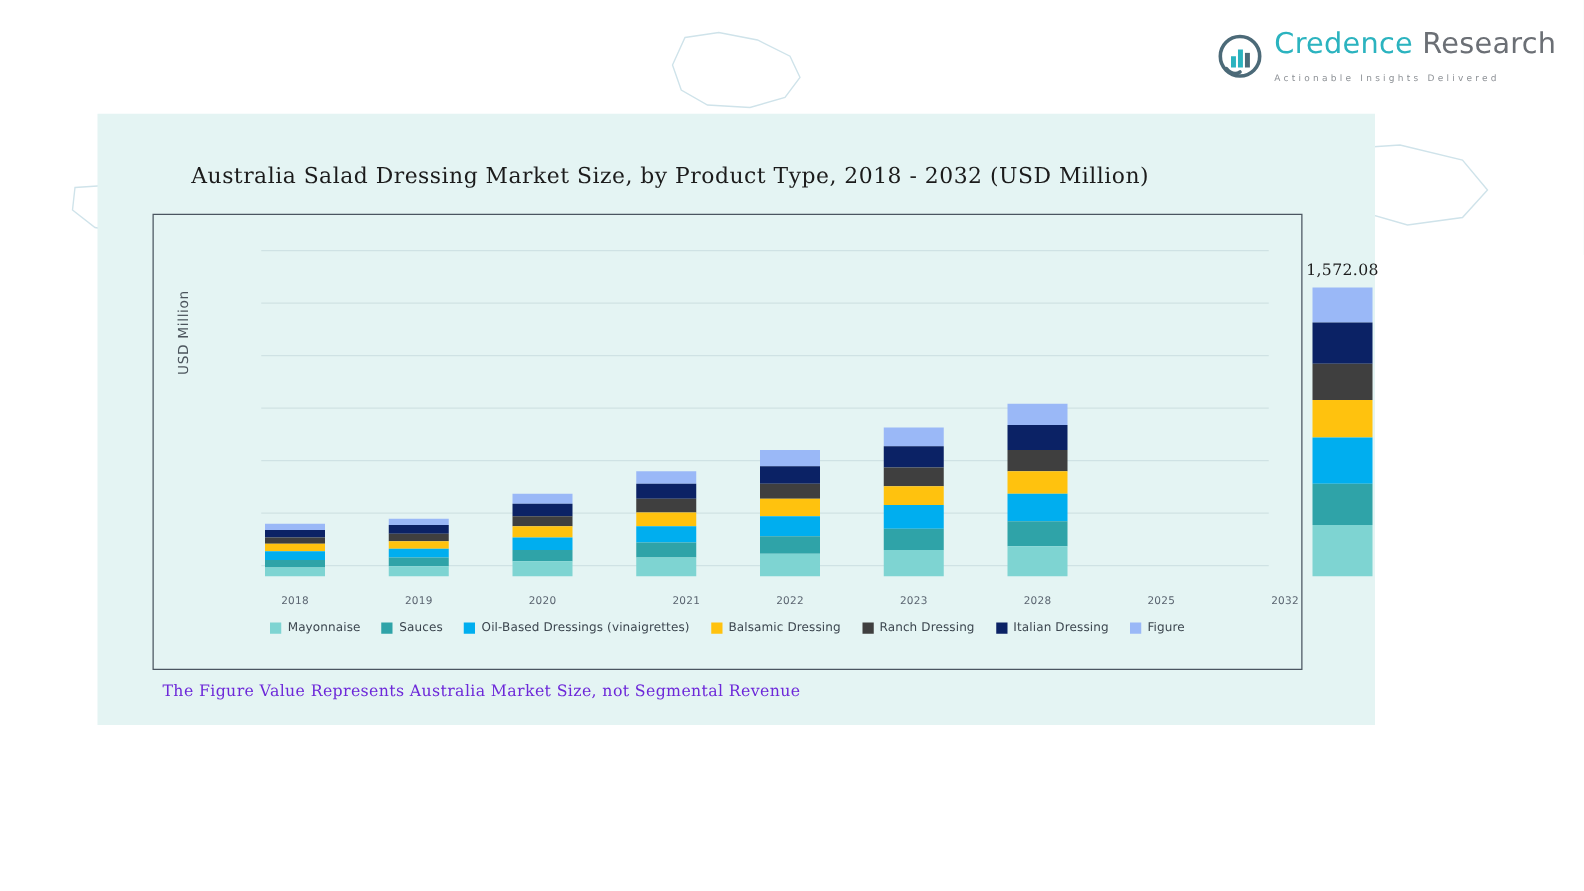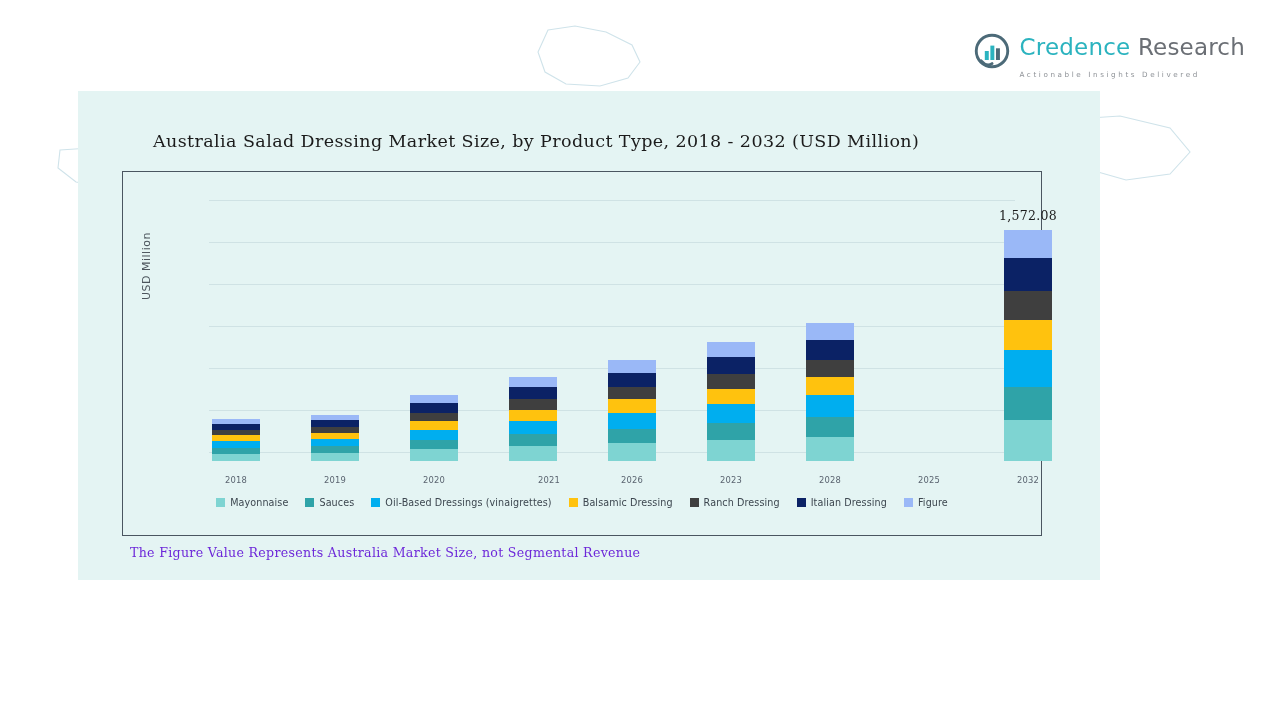--- a/index.html
+++ b/index.html
@@ -6,21 +6,21 @@
   body{
     width:1267px;height:713px;background:#ffffff;
     font-family:"DejaVu Sans",sans-serif;overflow:hidden;position:relative;
   }
   
   .map-wm{position:absolute;left:0;top:0;width:1267px;height:713px;pointer-events:none;}
   
   .logo{position:absolute;right:22px;top:24px;display:flex;align-items:center;gap:9px;}
   .logo-mark{width:36px;height:36px;border-radius:50%;position:relative;flex:none;}
   .logo-text{display:flex;flex-direction:column;line-height:1;}
-  .logo-title{font-size:23px;letter-spacing:.2px;white-space:nowrap;margin-top:12px;}
+  .logo-title{font-size:23px;letter-spacing:.2px;white-space:nowrap;}
   .logo-title .c1{color:#2bb3bf;}
   .logo-title .c2{color:#6b6f75;}
   .logo-tag{font-size:7.2px;color:#8d9196;letter-spacing:2.6px;margin-top:12px;white-space:nowrap;}
   
   .panel{position:absolute;left:78px;top:91px;width:1022px;height:489px;background:#e4f4f3;}
   
   .chart-title{position:absolute;left:153px;top:131px;font-size:17.5px;color:#1b1b1b;
     letter-spacing:.4px;white-space:nowrap;font-family:"DejaVu Serif",serif;}
   
   .plotbox{position:absolute;left:122px;top:171px;width:920px;height:365px;
@@ -148,21 +148,21 @@
     <div class="xtick" style="left: 403px; width: 48px;">2021</div>
     <div class="bar-col" style="left: 486px;">
       <div class="seg" style="height: 12.4872px; background: rgb(154, 184, 247);"></div>
       <div class="seg" style="height: 14.2825px; background: rgb(11, 34, 101);"></div>
       <div class="seg" style="height: 12.4872px; background: rgb(63, 63, 63);"></div>
       <div class="seg" style="height: 13.3848px; background: rgb(255, 194, 14);"></div>
       <div class="seg" style="height: 16.0618px; background: rgb(0, 174, 239);"></div>
       <div class="seg" style="height: 14.2825px; background: rgb(47, 163, 168);"></div>
       <div class="seg" style="height: 17.8571px; background: rgb(126, 212, 210);"></div>
     </div>
-    <div class="xtick" style="left: 486px; width: 48px;">2026</div>
+    <div class="xtick" style="left: 486px; width: 48px;">2022</div>
     <div class="bar-col" style="left: 585px;">
       <div class="seg" style="height: 14.6832px; background: rgb(154, 184, 247);"></div>
       <div class="seg" style="height: 16.7991px; background: rgb(11, 34, 101);"></div>
       <div class="seg" style="height: 14.6832px; background: rgb(63, 63, 63);"></div>
       <div class="seg" style="height: 15.7412px; background: rgb(255, 194, 14);"></div>
       <div class="seg" style="height: 18.899px; background: rgb(0, 174, 239);"></div>
       <div class="seg" style="height: 16.7991px; background: rgb(47, 163, 168);"></div>
       <div class="seg" style="height: 20.9989px; background: rgb(126, 212, 210);"></div>
     </div>
     <div class="xtick" style="left: 585px; width: 48px;">2023</div>
@@ -170,21 +170,21 @@
       <div class="seg" style="height: 17.1037px; background: rgb(154, 184, 247);"></div>
       <div class="seg" style="height: 19.5563px; background: rgb(11, 34, 101);"></div>
       <div class="seg" style="height: 17.1037px; background: rgb(63, 63, 63);"></div>
       <div class="seg" style="height: 18.338px; background: rgb(255, 194, 14);"></div>
       <div class="seg" style="height: 22.0088px; background: rgb(0, 174, 239);"></div>
       <div class="seg" style="height: 19.5563px; background: rgb(47, 163, 168);"></div>
       <div class="seg" style="height: 24.4453px; background: rgb(126, 212, 210);"></div>
     </div>
     <div class="xtick" style="left: 684px; width: 48px;">2028</div>
     <div class="xtick" style="left: 783px; width: 48px;">2025</div>
-    <div class="bar-col" style="left: 882px; margin-top: 11px;">
+    <div class="bar-col" style="left: 928px; margin-top: 11px;">
       <div class="bar-label">1,572.08</div>
       <div class="seg" style="height: 28.6611px; background: rgb(154, 184, 247);"></div>
       <div class="seg" style="height: 32.7647px; background: rgb(11, 34, 101);"></div>
       <div class="seg" style="height: 28.6611px; background: rgb(63, 63, 63);"></div>
       <div class="seg" style="height: 30.729px; background: rgb(255, 194, 14);"></div>
       <div class="seg" style="height: 36.8684px; background: rgb(0, 174, 239);"></div>
       <div class="seg" style="height: 32.7647px; background: rgb(47, 163, 168);"></div>
       <div class="seg" style="height: 40.972px; background: rgb(126, 212, 210);"></div>
     </div>
     <div class="xtick" style="left: 882px; width: 48px;">2032</div>

